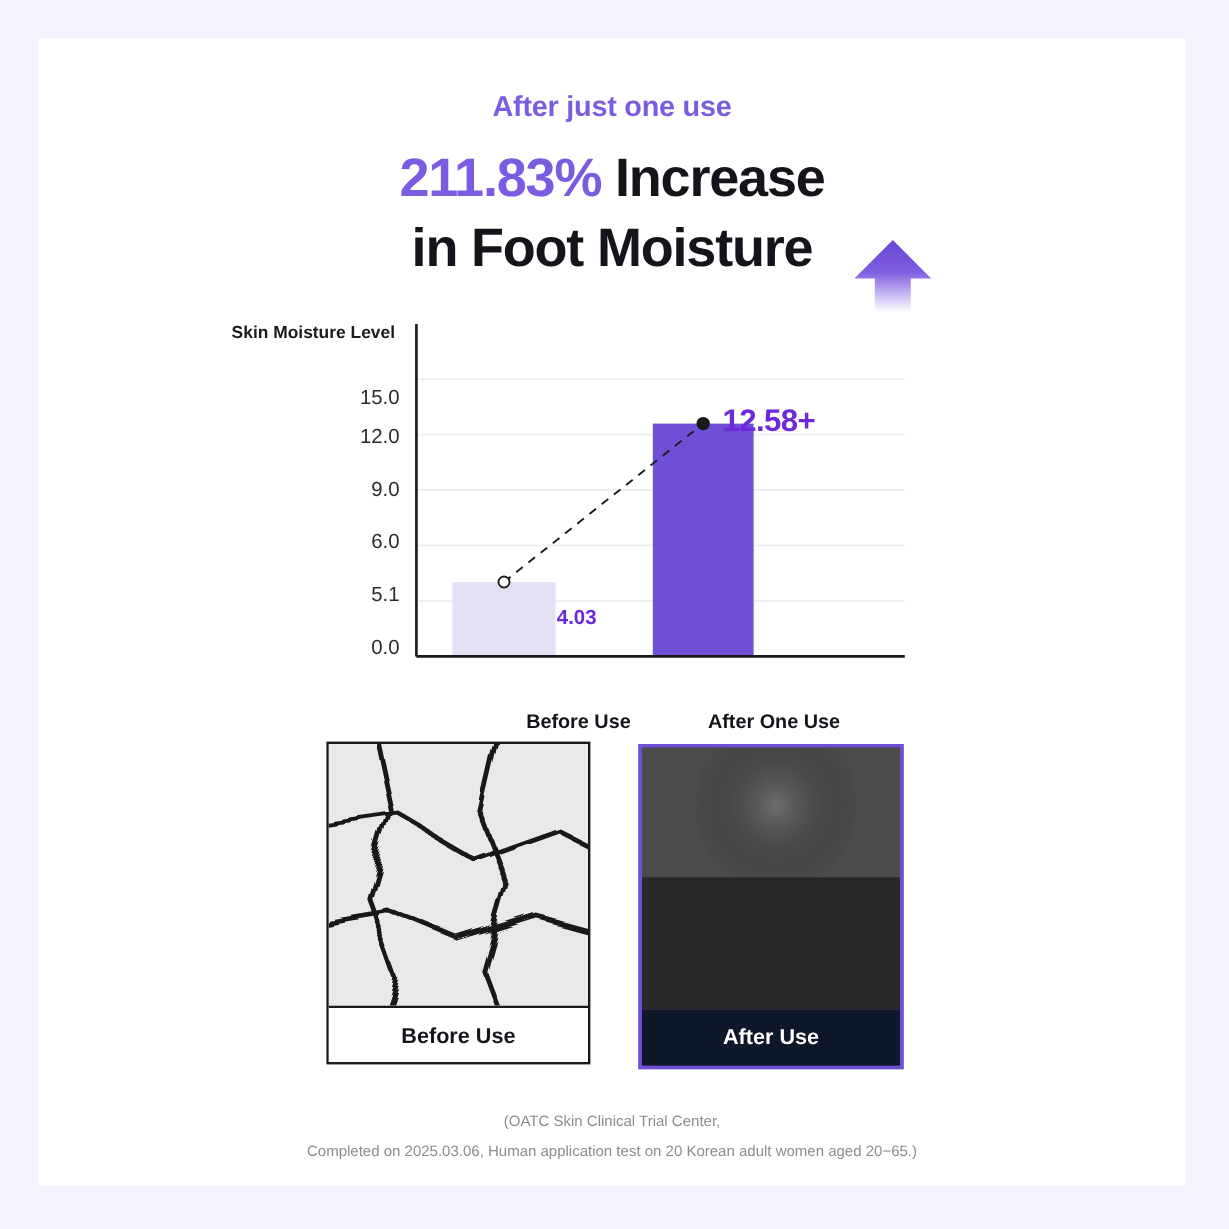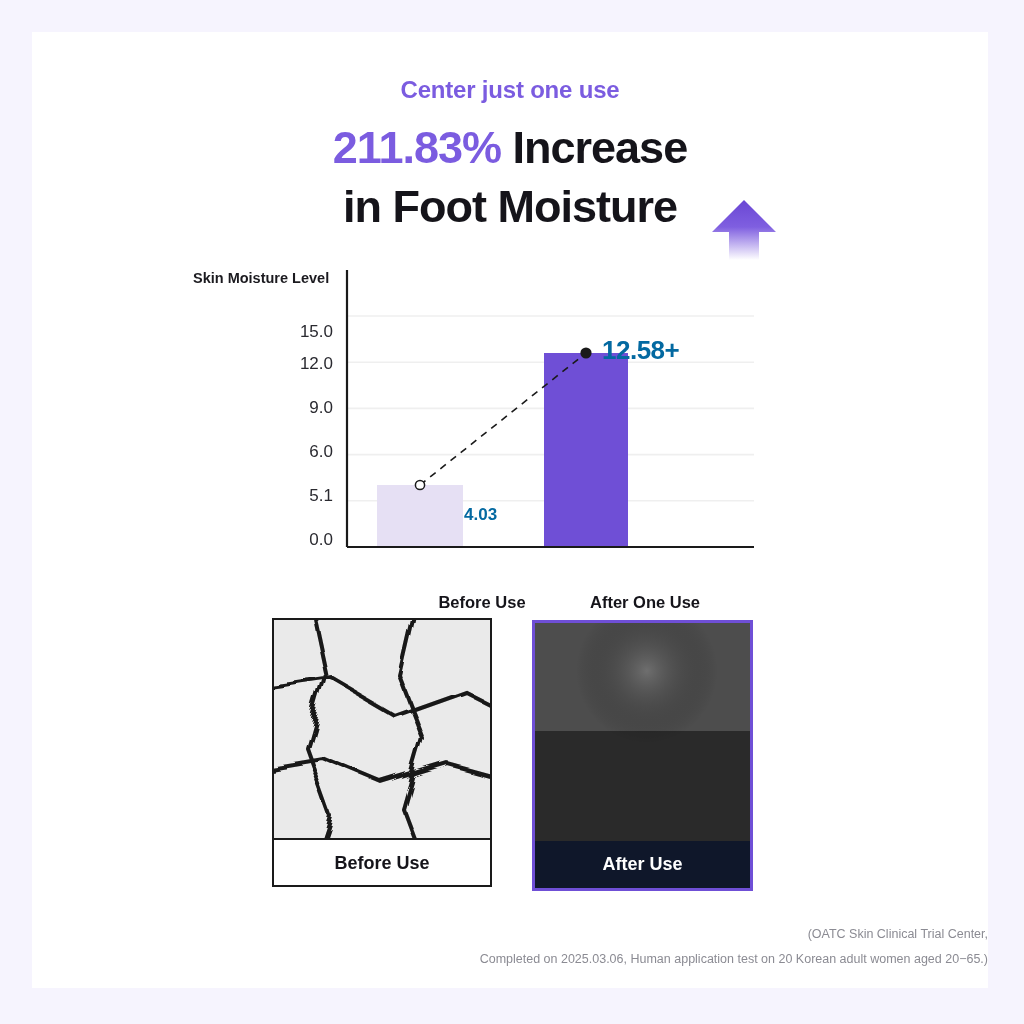--- a/index.html
+++ b/index.html
@@ -102,21 +102,21 @@
     font-size: 16.5px;
     font-weight: bold;
     color: #15141a;
     text-align: center;
     white-space: nowrap;
   }
   .bar-value {
     position: absolute;
     font-size: 17px;
     font-weight: bold;
-    color: #0369a1;
+    color: #6d28d9;
     white-space: nowrap;
   }
   .bar-value.big {
     font-size: 26px;
     letter-spacing: -0.5px;
   }
 
   
   .panel {
     position: absolute;
@@ -158,33 +158,33 @@
   .panel-after .panel-caption {
     background: #0f172a;
     color: #ffffff;
   }
 
   
   .footnote {
     position: absolute;
     left: 0;
     width: 100%;
-    text-align: right;
+    text-align: center;
     font-size: 12.5px;
     color: #8b8b93;
   }
   .footnote-1 { top: 895px; }
   .footnote-2 { top: 920px; }
 </style>
 </head>
 <body>
 
 <div class="card">
 
-  <div class="eyebrow">Center just one use</div>
+  <div class="eyebrow">After just one use</div>
 
   <div class="headline">
     <span class="headline-line1"><span class="pct">211.83%</span><span> Increase</span><span class="arrow-icon">
       <svg viewBox="0 0 66 64" width="66" height="64" xmlns="http://www.w3.org/2000/svg">
         <defs>
           <linearGradient id="arrGrad" x1="0" y1="0" x2="0" y2="1">
             <stop offset="0%" stop-color="#6a46d4"></stop>
             <stop offset="45%" stop-color="#7f5fe0"></stop>
             <stop offset="100%" stop-color="#ffffff"></stop>
           </linearGradient>

